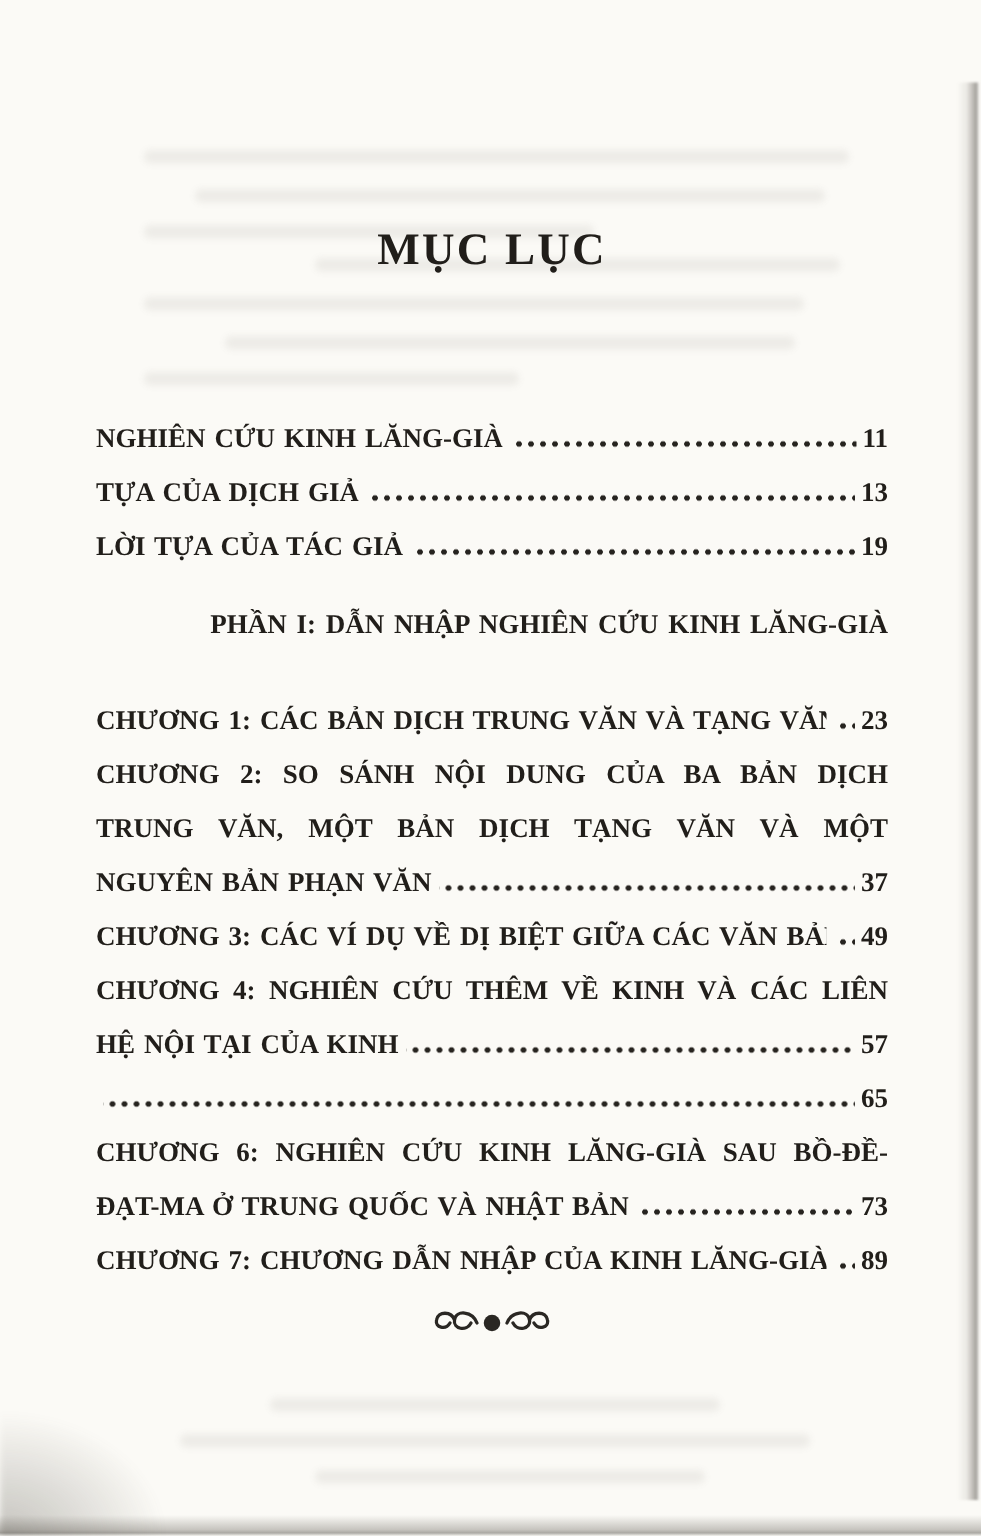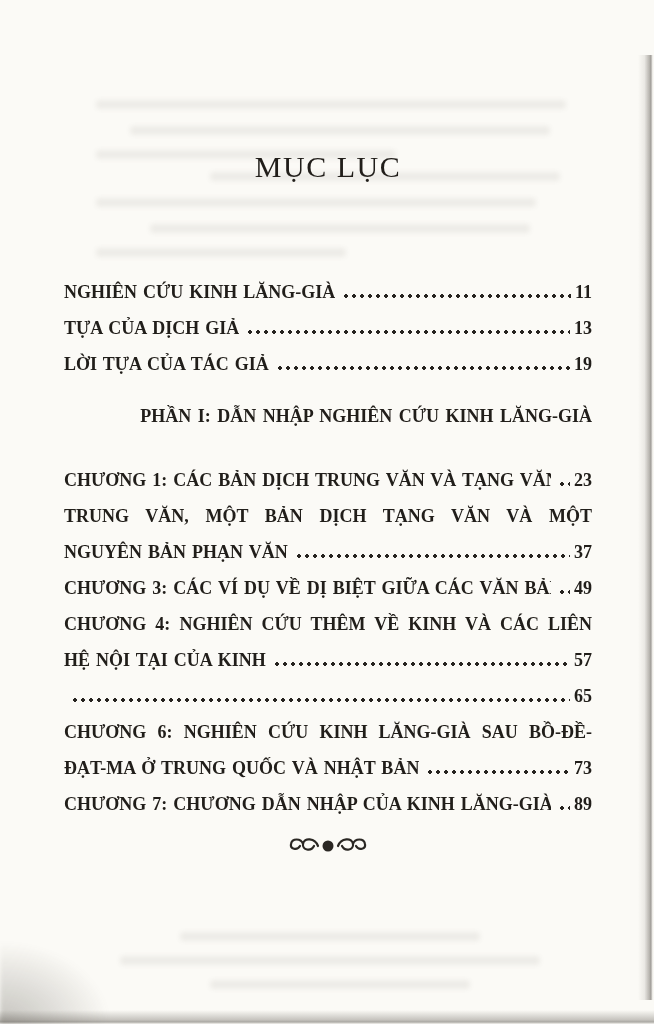--- a/index.html
+++ b/index.html
@@ -21,21 +21,21 @@
     left: 64px;
     width: 528px;
     top: 0;
     padding-top: 148px;
     z-index: 2;
   }
   .title {
     margin: 0;
     font-size: 30px;
     line-height: 38px;
-    font-weight: 400;
+    font-weight: 700;
     text-align: center;
     letter-spacing: 1.5px;
   }
   .toc {
     margin-top: 88px;
     font-size: 18px;
     line-height: 36px;
     font-weight: 700;
     word-spacing: 1.5px;
   }
@@ -188,20 +188,21 @@
           <div class="line lastplain">PHẦN I: DẪN NHẬP NGHIÊN CỨU KINH LĂNG-GIÀ</div>
         </div>
         <div class="entry chapter">
           <div class="lastline">
             <span class="ltext">CHƯƠNG 1: CÁC BẢN DỊCH TRUNG VĂN VÀ TẠNG VĂN</span>
             <span class="leader"></span>
             <span class="pagenum">23</span>
           </div>
         </div>
         <div class="entry chapter">
+          <div class="line just">CHƯƠNG 2: SO SÁNH NỘI DUNG CỦA BA BẢN DỊCH</div>
           <div class="line just">TRUNG VĂN, MỘT BẢN DỊCH TẠNG VĂN VÀ MỘT</div>
           <div class="lastline">
             <span class="ltext">NGUYÊN BẢN PHẠN VĂN</span>
             <span class="leader"></span>
             <span class="pagenum">37</span>
           </div>
         </div>
         <div class="entry chapter">
           <div class="lastline">
             <span class="ltext">CHƯƠNG 3: CÁC VÍ DỤ VỀ DỊ BIỆT GIỮA CÁC VĂN BẢN</span>

